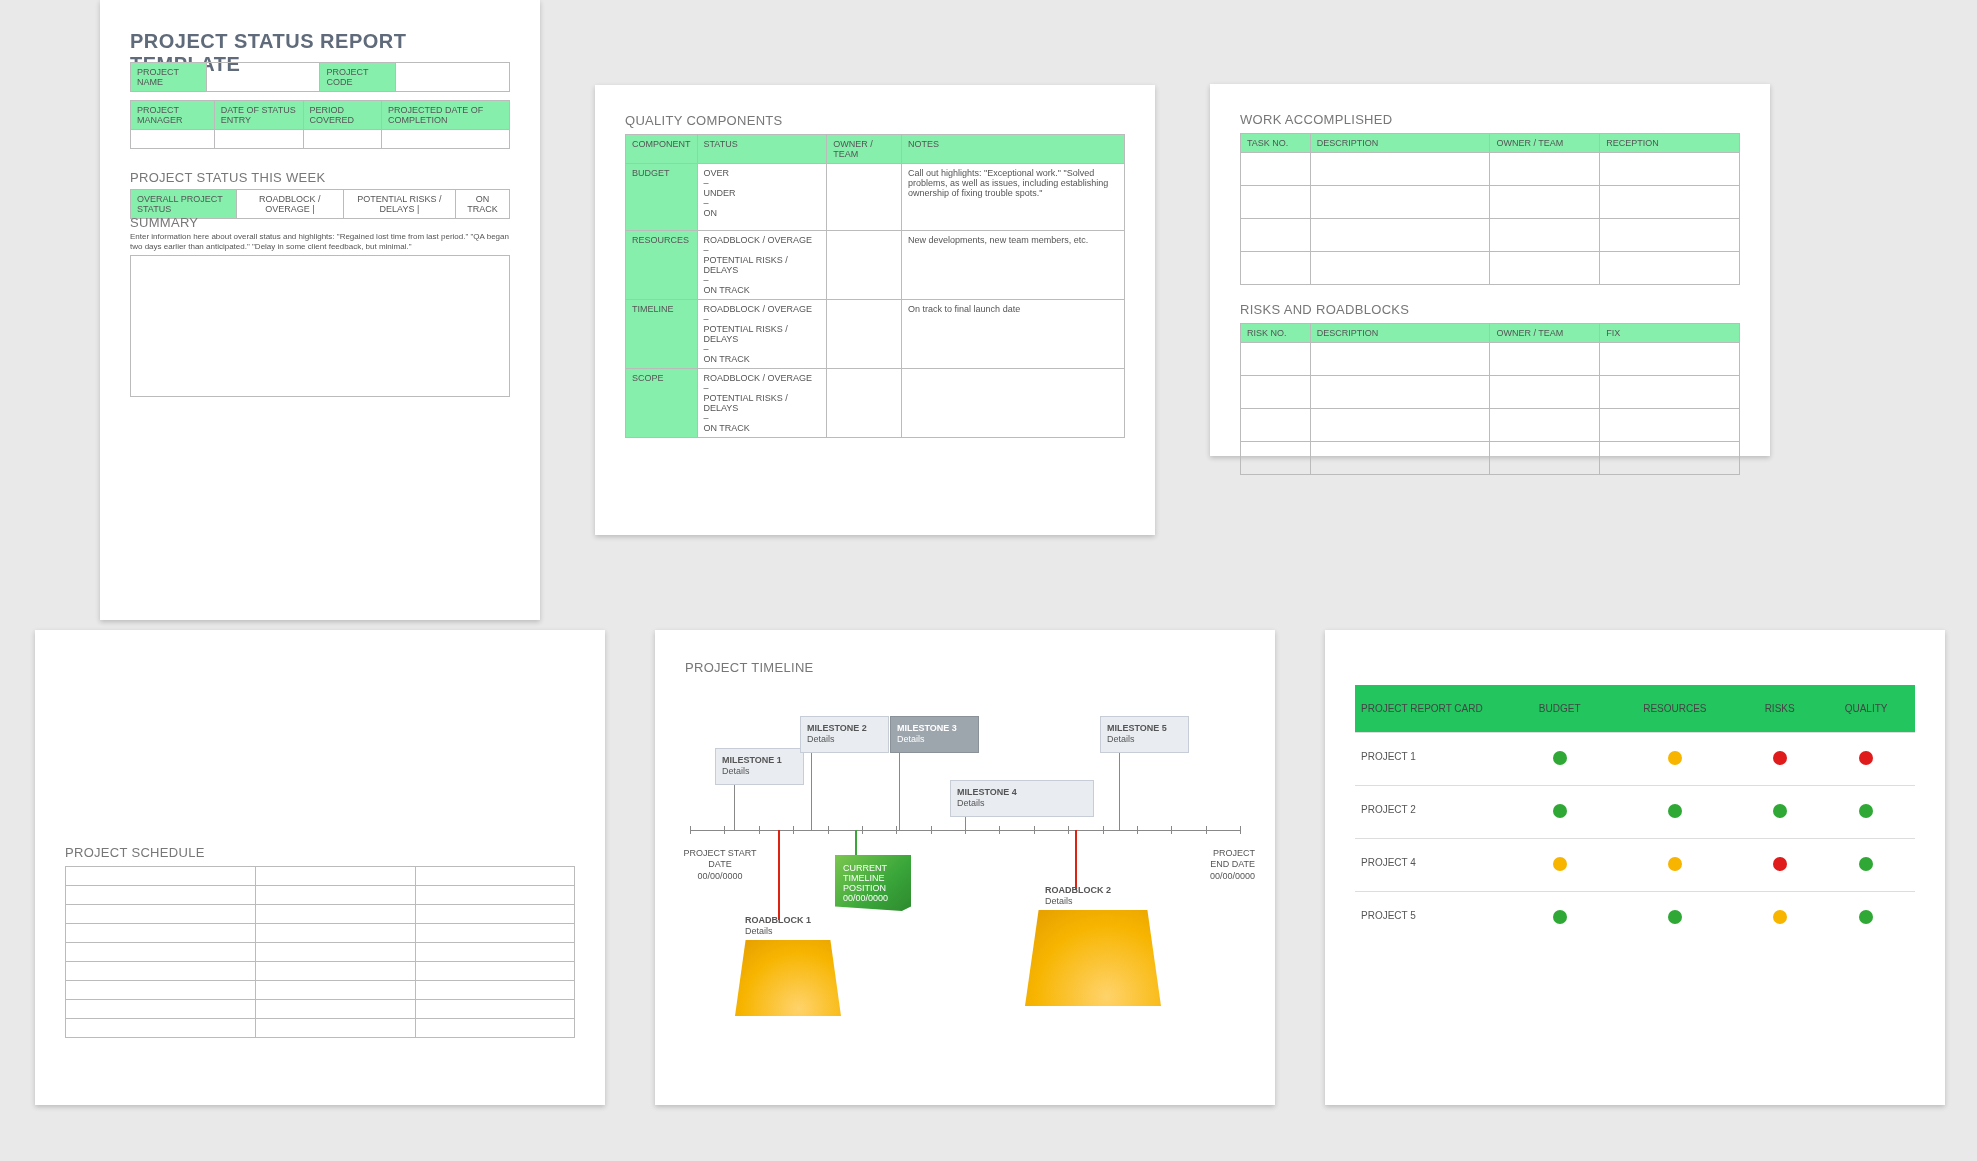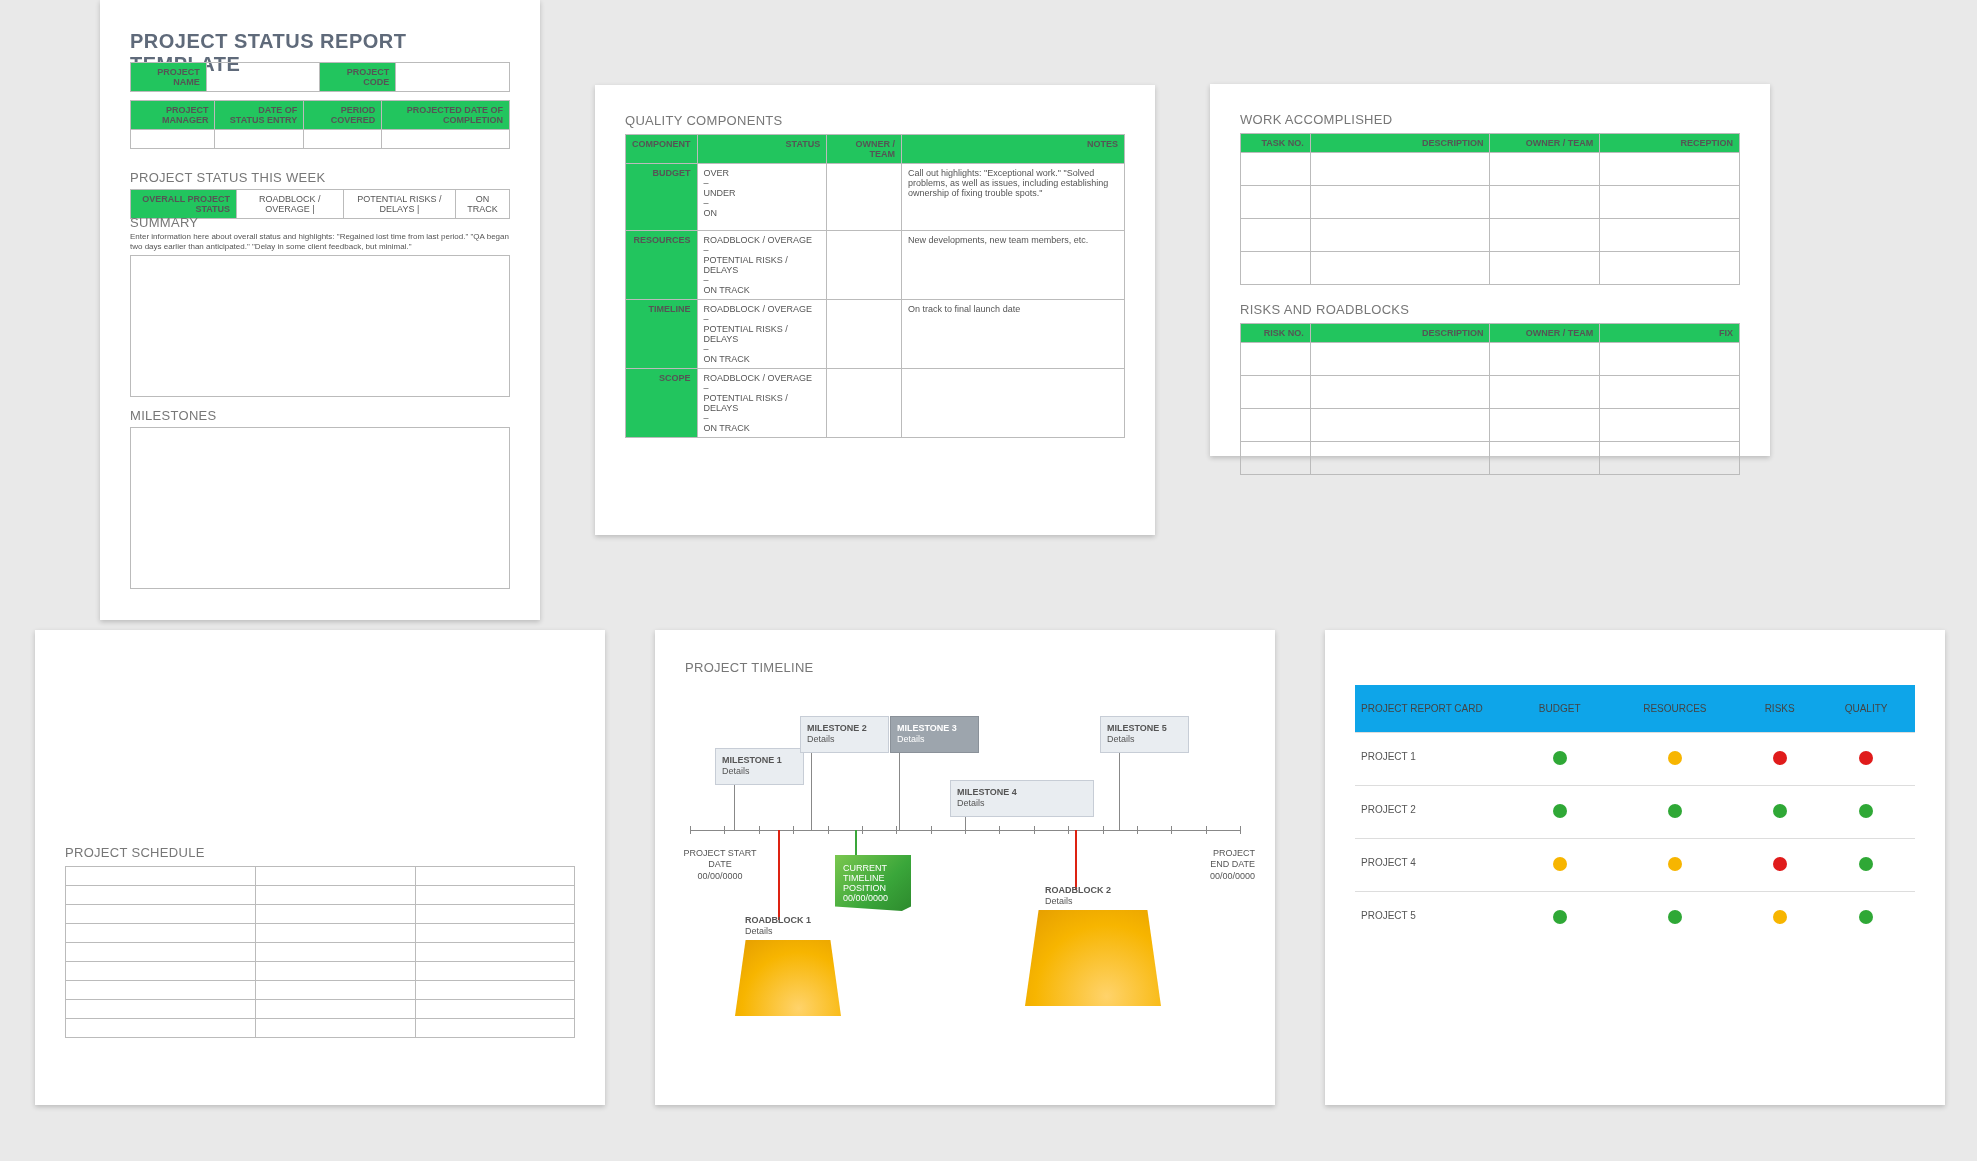--- a/index.html
+++ b/index.html
@@ -4,41 +4,41 @@
 <style>
   html,body{margin:0;padding:0;background:#e9e9e9;font-family:"Helvetica Neue",Arial,sans-serif;color:#444}
   .canvas{width:1977px;height:1161px;position:relative}
   .page{position:absolute;background:#fff;box-shadow:0 2px 5px rgba(0,0,0,.2)}
   .pad{position:absolute;left:30px;right:30px}
   h2.title{font-size:20px;font-weight:700;color:#5f6a7a;margin:0;letter-spacing:.5px}
   h3.sec{font-size:13px;font-weight:400;color:#777;margin:0;letter-spacing:.3px}
   .tiny{font-size:8px;color:#555;line-height:1.2}
   table{border-collapse:collapse;width:100%}
   td,th{border:1px solid #bbb;font-size:9px;padding:4px 6px;text-align:left;vertical-align:top;color:#555}
-  th,.hd{background:#22c55e;font-weight:700;text-align:right}
+  th,.hd{background:#86efac;font-weight:400;text-align:left}
   .cellc{text-align:center}
   .box{border:1px solid #bbb}
   .dot{width:14px;height:14px;border-radius:50%;display:inline-block}
   .g{background:#2fa836}.y{background:#f7b500}.r{background:#e01b1b}
   
   .tl-line{position:absolute;height:1px;background:#888;left:0;right:0}
   .tl-tick{position:absolute;width:1px;height:8px;background:#888;top:-4px}
   .ms-box{position:absolute;background:#e9edf1;border:1px solid #c7cdd6;font-size:9px;color:#555;padding:6px;line-height:1.25}
   .ms-stem{position:absolute;width:1px;background:#888}
   .rb-stem{position:absolute;width:2px;background:#d21}
   .rb-box{position:absolute;font-size:9px;color:#555;padding:8px;line-height:1.25;
     background:radial-gradient(circle at 60% 90%, #ffd36b 0%, #f7b500 60%, #e39b00 100%);
     clip-path:polygon(10% 0,90% 0,100% 100%,0 100%)}
   .cur-stem{position:absolute;width:2px;background:#3aa63a}
   .cur-box{position:absolute;font-size:9px;color:#fff;font-weight:400;padding:8px;
     background:linear-gradient(135deg,#7ac74f 0%,#3aa63a 60%,#2d8a2d 100%);
     clip-path:polygon(0 0,100% 0,100% 92%,88% 100%,0 92%)}
   .ms-dark{background:#9da5ad;border-color:#8a9199;color:#fff}
   .lbl{position:absolute;font-size:9px;color:#555;text-align:center;line-height:1.25}
-  .rc-hd td{background:#0ea5e9;font-size:10px;color:#444;text-align:center;padding:18px 6px;border:none}
+  .rc-hd td{background:#22c55e;font-size:10px;color:#444;text-align:center;padding:18px 6px;border:none}
   .rc td{border:none;border-top:1px solid #ddd;padding:18px 6px;font-size:10px;text-align:center}
 </style>
 </head>
 <body>
 
 <div class="canvas">
 
 <div class="page" style="left:100px;top:0;width:440px;height:620px">
   <div class="pad" style="top:30px">
     <h2 class="title">PROJECT STATUS REPORT TEMPLATE</h2>
@@ -83,24 +83,20 @@
         <td class="cellc">POTENTIAL RISKS / DELAYS   |</td>
         <td class="cellc">ON TRACK</td>
       </tr>
     </tbody>
         </table>
   </div>
   <div class="pad" style="top:215px">
     <h3 class="sec">SUMMARY</h3>
     <div class="tiny" style="margin-top:2px">Enter information here about overall status and highlights: "Regained lost time from last period." "QA began two days earlier than anticipated." "Delay in some client feedback, but minimal."</div>
     <div class="box" style="height:140px;margin-top:4px"></div>
-  </div>
-  <div class="pad" style="top:408px">
-    <h3 class="sec">MILESTONES</h3>
-    <div class="box" style="height:160px;margin-top:4px"></div>
   </div>
 </div>
 
 <div class="page" style="left:595px;top:85px;width:560px;height:450px">
   <div class="pad" style="top:28px">
     <h3 class="sec">QUALITY COMPONENTS</h3>
     <table style="margin-top:6px">
       <tbody>
             <tr>
         <th style="width:14%">COMPONENT</th>

